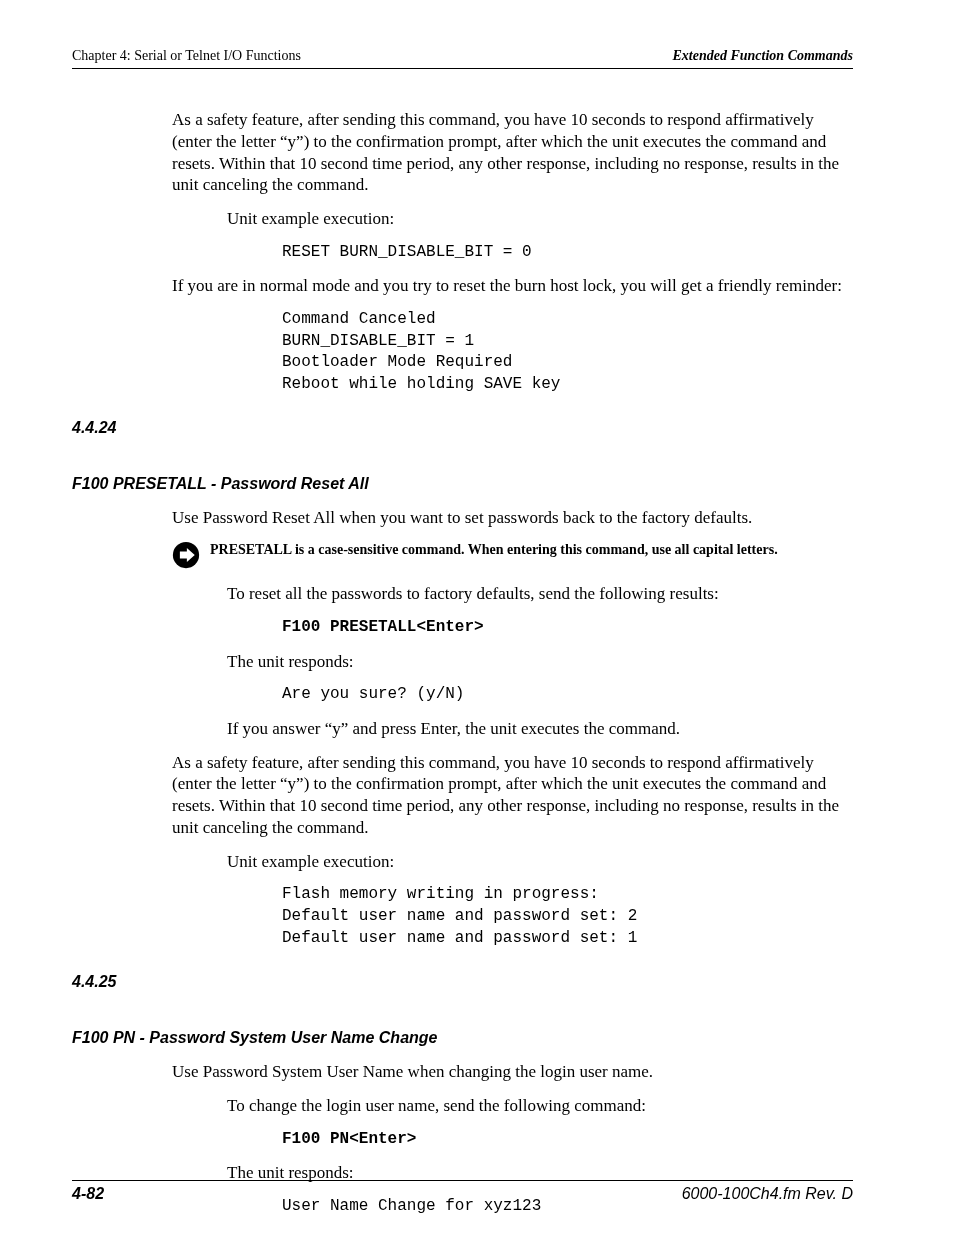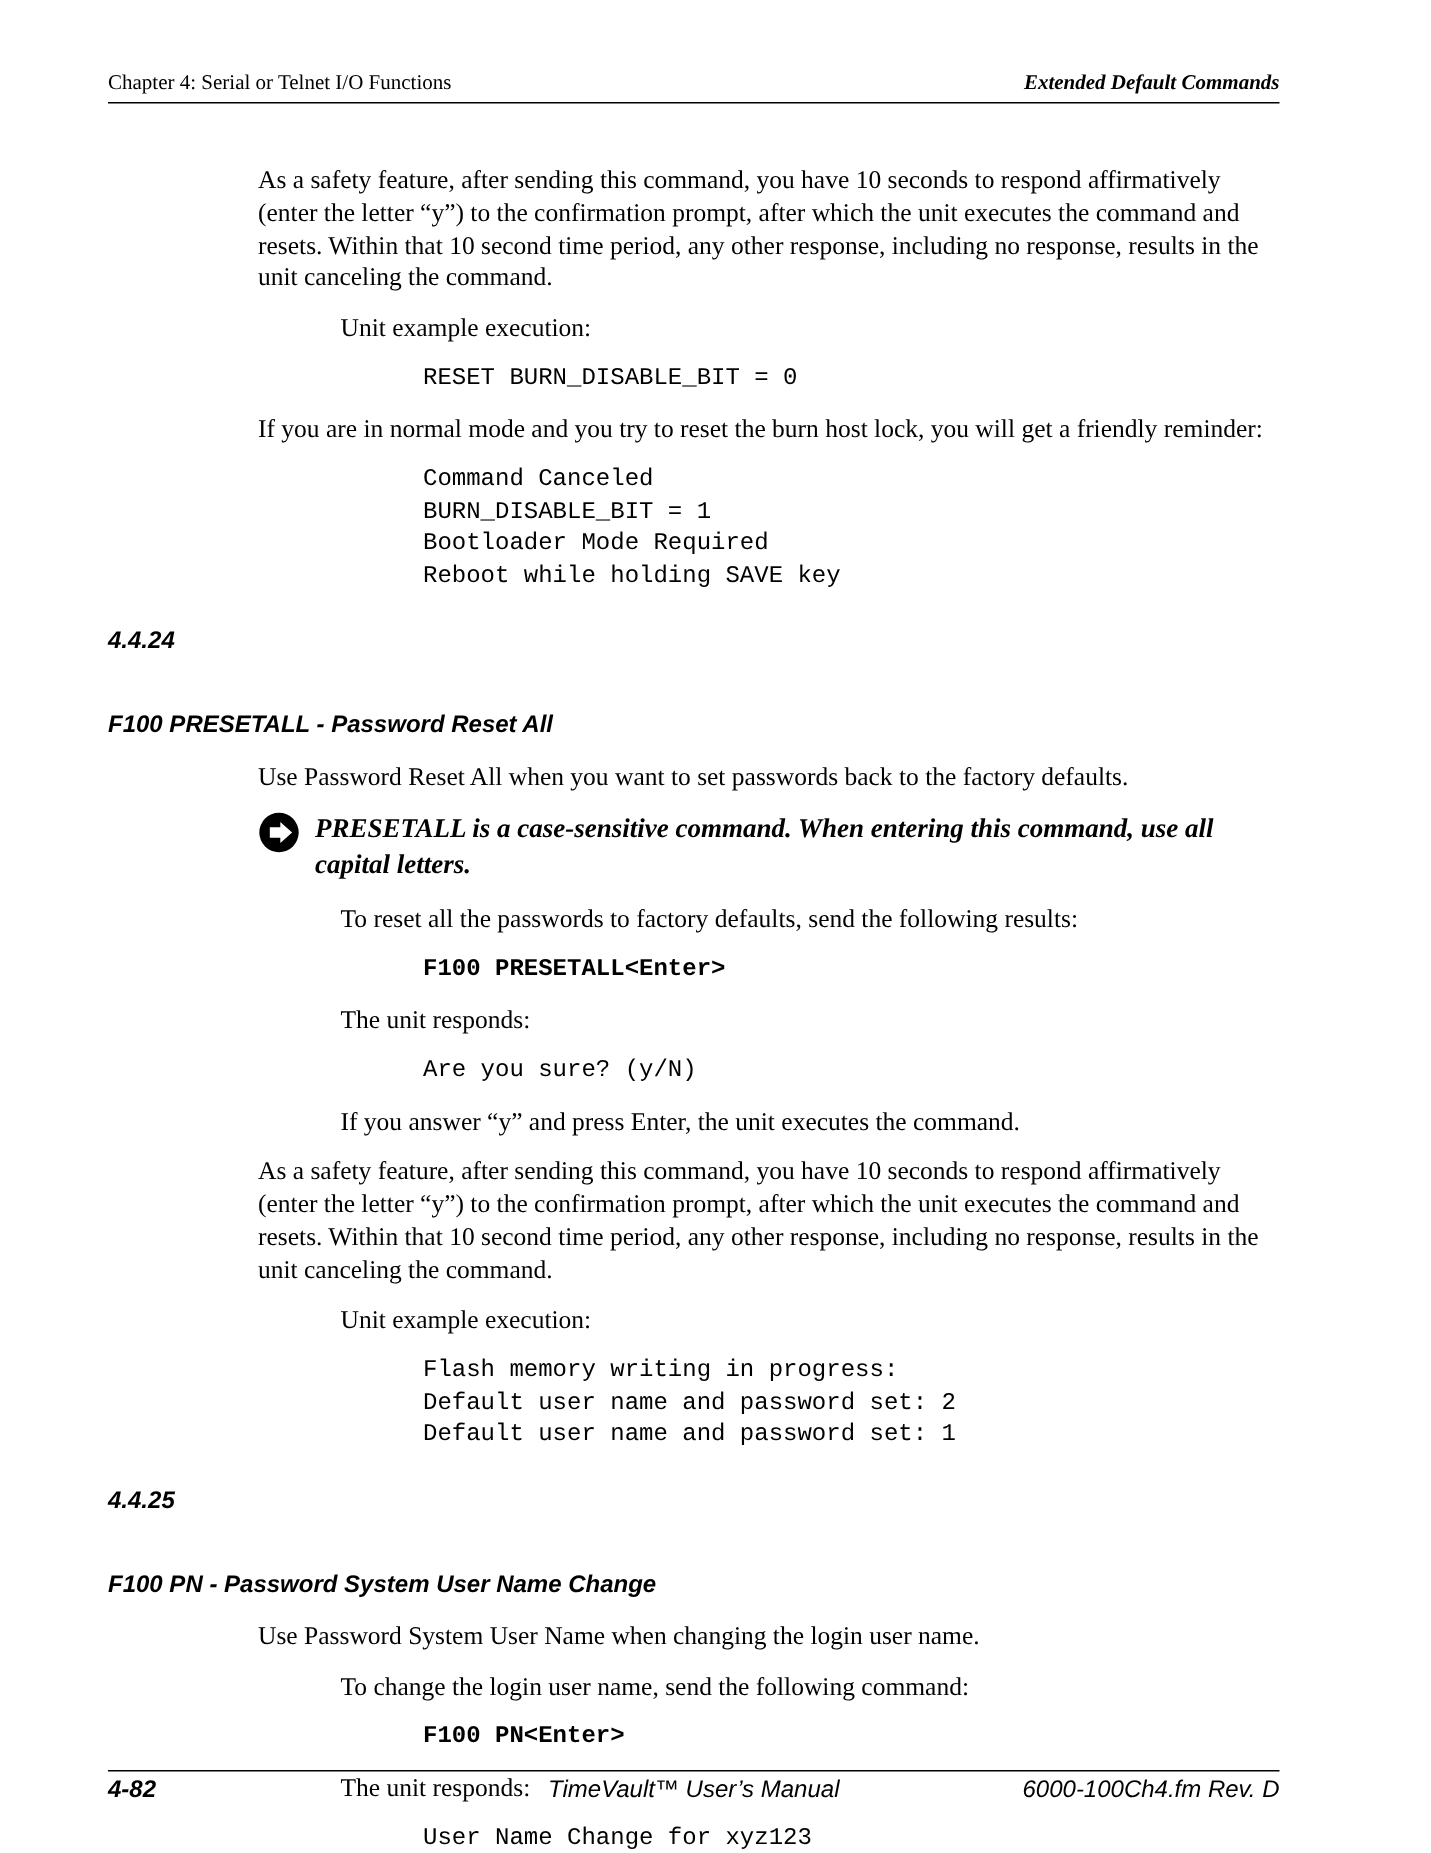--- a/index.html
+++ b/index.html
@@ -63,23 +63,22 @@
   }
   .note-icon {
     flex: 0 0 auto;
     width: 28px;
     height: 28px;
     margin-right: 10px;
     margin-top: 0px;
   }
   .note-text {
     font-weight: bold;
-    font-size: 18px;
+    font-size: 14px;
     line-height: 1.3;
-    font-style: italic;
   }
   .footer {
     position: absolute;
     left: 72px;
     right: 72px;
     bottom: 32px;
     border-top: 1px solid #000;
     padding-top: 4px;
     display: flex;
     justify-content: space-between;
@@ -90,21 +89,21 @@
   .footer .center { font-style: italic; position:absolute; left:0; right:0; text-align:center; }
   .footer .right { font-style: italic; }
 </style>
 </head>
 <body>
 
 <div class="page">
 
   <div class="header">
     <span>Chapter 4: Serial or Telnet I/O Functions</span>
-    <span class="right">Extended Default Commands</span>
+    <span class="right">Extended Function Commands</span>
   </div>
 
   <div class="body-text">
 
     <p class="p">As a safety feature, after sending this command, you have 10 seconds to respond affirmatively (enter the letter “y”) to the confirmation prompt, after which the unit executes the command and resets.  Within that 10 second time period, any other response, including no response, results in the unit canceling the command.</p>
     <p class="p indent-1">Unit example execution:</p>
     <div class="code">RESET BURN_DISABLE_BIT = 0</div>
     <p class="p">If you are in normal mode and you try to reset the burn host lock, you will get a friendly reminder:</p>
     <div class="code">Command Canceled
 BURN_DISABLE_BIT = 1
@@ -153,17 +152,16 @@
     <p class="p indent-1">To change the login user name, send the following command:</p>
     <div class="code code-bold">F100 PN&lt;Enter&gt;</div>
     <p class="p indent-1">The unit responds:</p>
     <div class="code">User Name Change for xyz123
 
 Enter new user name:</div>
   </div>
 
   <div class="footer">
     <span class="left">4-82</span>
-    <span class="center">TimeVault™ User’s Manual</span>
     <span class="right">6000-100Ch4.fm  Rev. D</span>
   </div>
 
 </div>
 
 </body></html>

